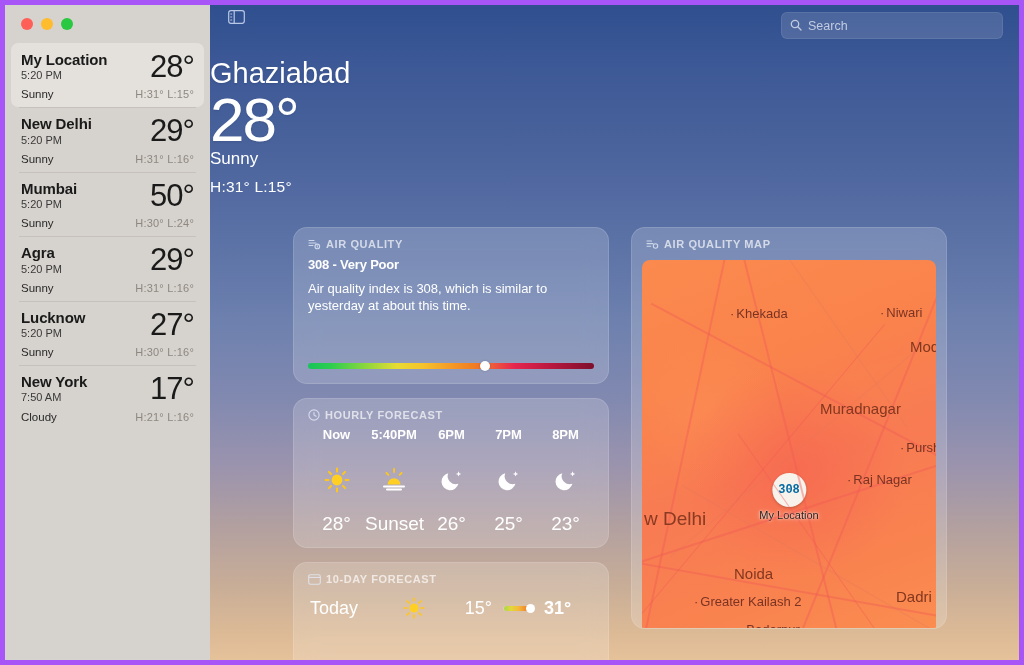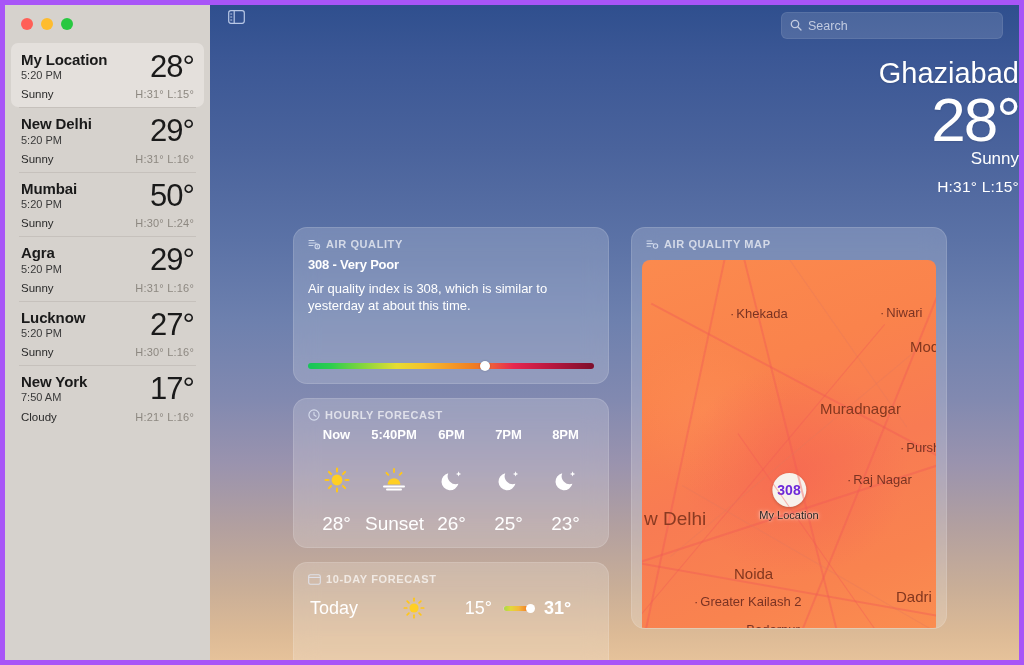--- a/index.html
+++ b/index.html
@@ -136,21 +136,21 @@
     outline: none;
     color: #cfd8ea;
     font-size: 12.5px;
     font-family: "Liberation Sans", sans-serif;
     width: 100%;
     padding: 0;
   }
   .search-input::placeholder { color: #c2cbe0; }
 
   
-  .hero { text-align: right; color: #fff; margin-top: 14px; margin-left: 32px; }
+  .hero { text-align: left; color: #fff; margin-top: 14px; }
   .hero-city {
     font-size: 29px;
     font-weight: 300;
     letter-spacing: 0px;
     text-shadow: 0 1px 2px rgba(0,0,0,0.12);
   }
   .hero-temp {
     font-size: 62px;
     font-weight: 200;
     line-height: 1.02;
@@ -338,28 +338,29 @@
     position: absolute;
     left: 50%;
     top: 213px;
     transform: translateX(-50%);
     text-align: center;
   }
   .pin-bubble {
     width: 34px; height: 34px;
     border-radius: 50%;
     background: #f7f2ec;
-    color: #6d28d9;
-    font-size: 14px;
+    color: #0369a1;
+    font-size: 12px;
     font-weight: bold;
     display: flex;
     align-items: center;
     justify-content: center;
     margin: 0 auto;
     box-shadow: 0 1px 3px rgba(0,0,0,0.22);
+    font-family: Liberation Mono, monospace;
   }
   .pin-label {
     font-size: 11px;
     color: #26211e;
     margin-top: 2px;
     font-weight: 500;
     text-shadow: 0 0 2px rgba(255,255,255,0.85), 0 0 4px rgba(255,255,255,0.7);
   }
 </style>
 </head>

